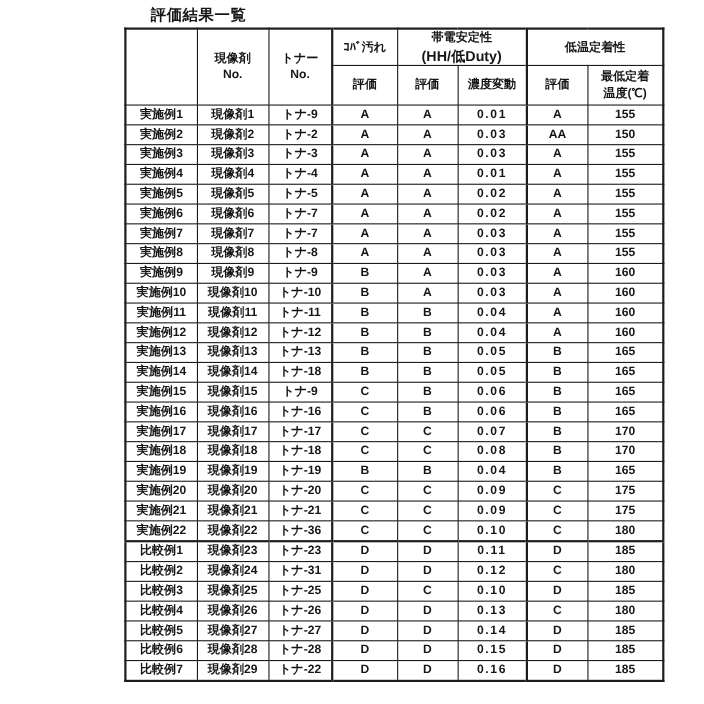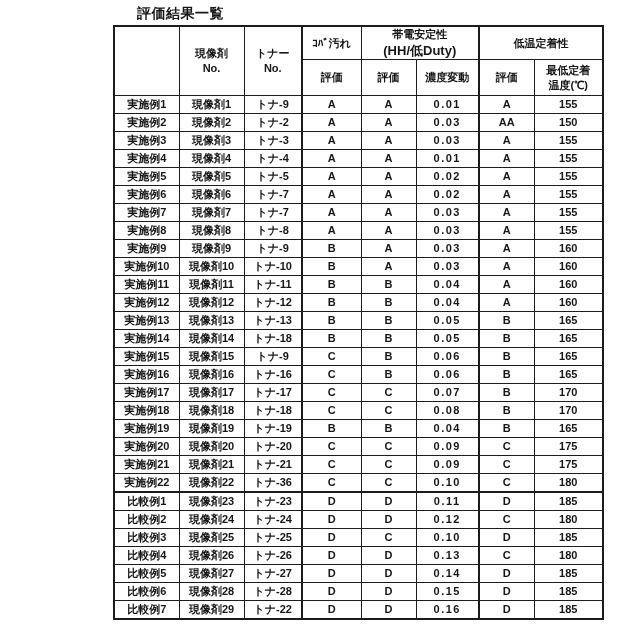--- a/index.html
+++ b/index.html
@@ -328,21 +328,21 @@
           <td class="tr">トナ-23</td>
           <td>D</td>
           <td>D</td>
           <td class="num tr">0.11</td>
           <td>D</td>
           <td>185</td>
         </tr>
         <tr>
           <td>比較例2</td>
           <td>現像剤24</td>
-          <td class="tr">トナ-24</td>
+          <td class="tr">トナ-31</td>
           <td>D</td>
           <td>D</td>
           <td class="num tr">0.12</td>
           <td>C</td>
           <td>180</td>
         </tr>
         <tr>
           <td>比較例3</td>
           <td>現像剤25</td>
           <td class="tr">トナ-25</td>

